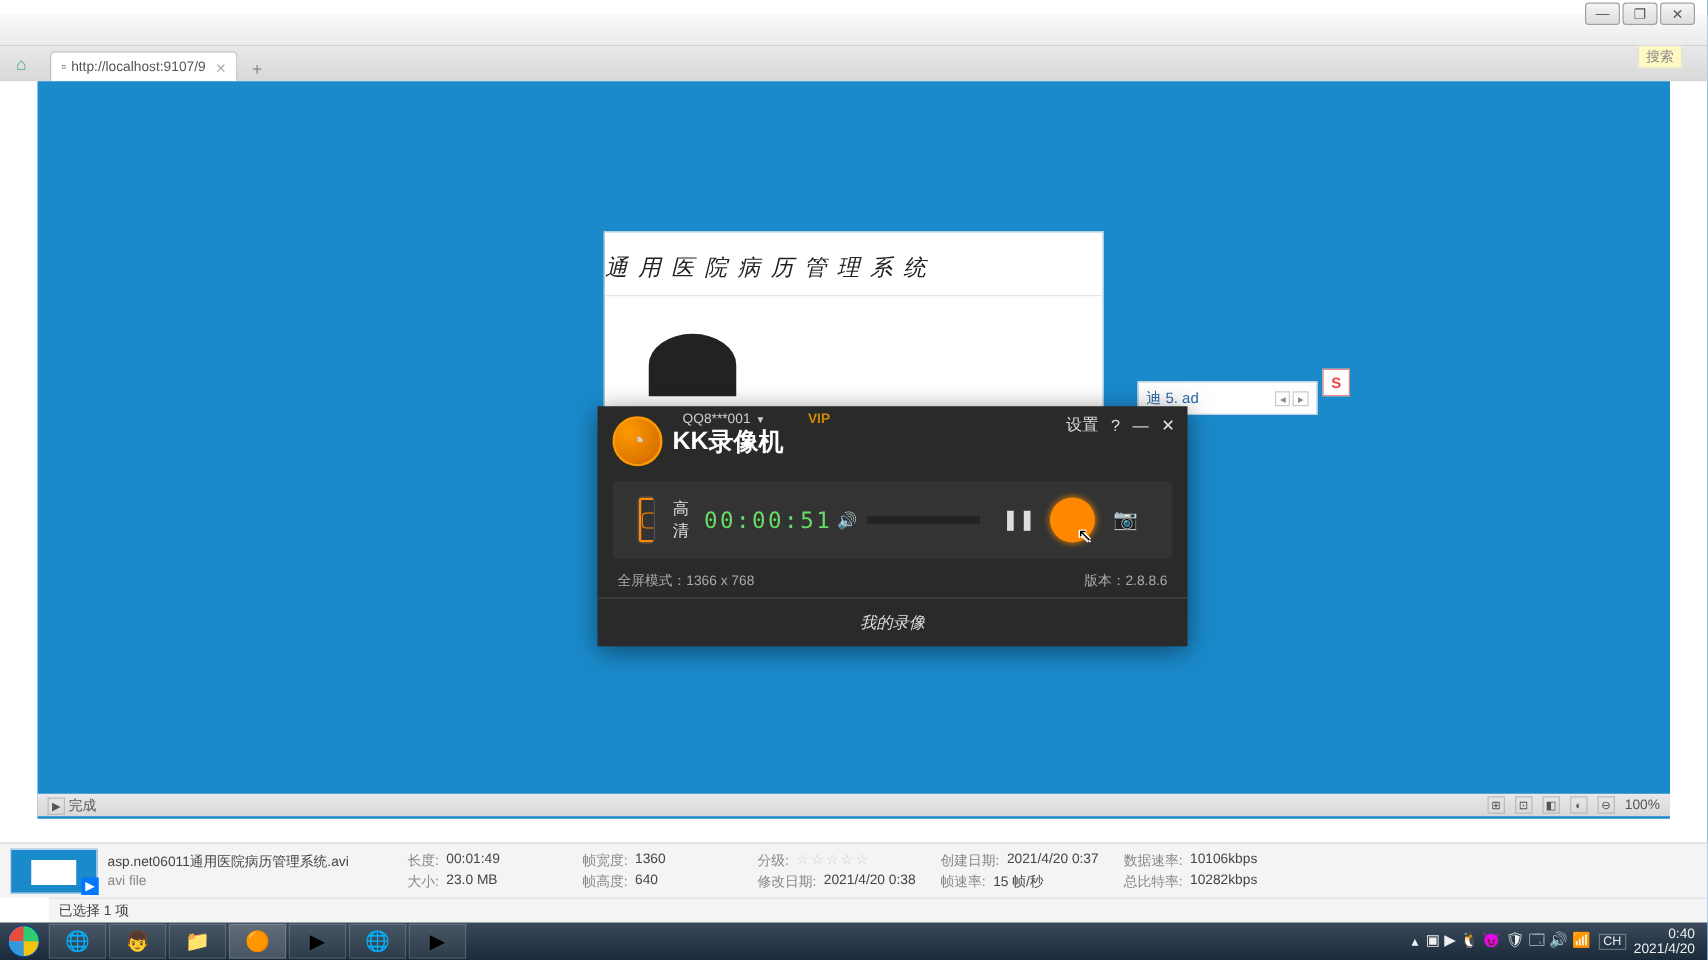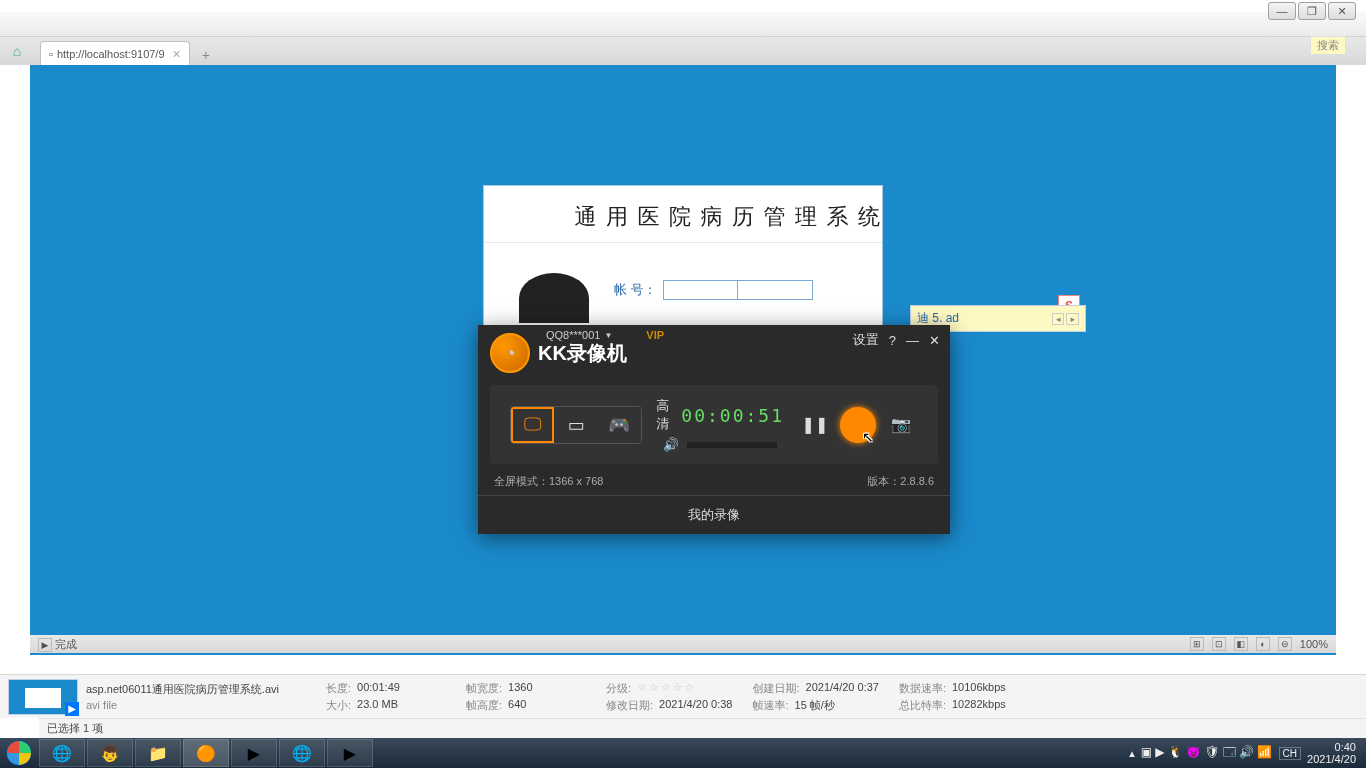--- a/index.html
+++ b/index.html
@@ -14,32 +14,32 @@
 .tabbar { height: 28px; background: linear-gradient(#e8e8e8,#d8d8d8); display: flex; align-items: end; padding-left: 40px; position: relative; }
 .home-btn { position: absolute; left: 6px; top: 4px; width: 22px; height: 20px; display:flex; align-items:center; justify-content:center; font-size:14px; color:#4a8; }
 .tab { height: 24px; background: #fff; border: 1px solid #c0c0c0; border-bottom: none; border-radius: 4px 4px 0 0; padding: 2px 8px; display: flex; align-items: center; font-size: 11px; color: #555; gap:4px; max-width:170px; }
 .tab-close { font-size: 14px; color: #aaa; margin-left:4px;}
 .tab-add { width:20px; height:20px; margin-left:6px; display:flex; align-items:center; justify-content:center; font-size:14px; color:#888; }
 .search-snip { position:absolute; right:20px; top:36px; font-size:11px; color:#888; border:1px solid #ddd; padding:1px 6px; background:#fef9c3; }
 
 
 .page { position: relative; background: #1a8acb; height: 590px; margin: 0 30px; }
 .login-card { position: absolute; left: 50%; top: 120px; transform: translateX(-50%); width: 400px; background: #fff; border: 1px solid #a8c8e0; padding: 10px 0; }
-.login-title { text-align: right; font-family: "STKaiti", KaiTi, serif; font-size: 22px; color: #222; letter-spacing: 2px; padding: 6px 0 10px; border-bottom: 1px solid #e0e8f0; }
+.login-title { text-align: left; font-family: "STKaiti", KaiTi, serif; font-size: 18px; color: #222; letter-spacing: 2px; padding: 6px 0 10px; border-bottom: 1px solid #e0e8f0; font-style: italic; }
 .login-row { display: flex; align-items: center; padding: 10px 20px 0; gap: 10px; }
 .avatar-slot { width: 100px; height: 80px; display: flex; align-items: start; justify-content: center; }
 .avatar-shape { width: 70px; height: 50px; background: #222; border-radius: 50% 50% 0 0; margin-top: 20px;}
 .login-fields { flex: 1; font-size: 13px; color: #2a6aaa; }
 .login-fields .field { display: flex; align-items: center; gap: 6px; margin-bottom: 6px; }
 .input-split { width:150px; height:20px; display:flex; }
 .input-split div { flex:1; border:1px solid #7aa8d8; }
 .input-split div:first-child { border-right:none; }
 
 
-.ime-bar { position: absolute; left: 880px; top: 240px; width: 176px; background: #fef9c3; border: 1px solid #c0d0e0; font-size: 12px; padding: 4px 6px; display:flex; align-items:center; justify-content:space-between; }
+.ime-bar { position: absolute; left: 880px; top: 240px; width: 144px; background: #ffffff; border: 1px solid #c0d0e0; font-size: 12px; padding: 4px 6px; display:flex; align-items:center; justify-content:space-between; }
 .ime-logo { width:22px; height:22px; background:#fff; border:1px solid #e88; display:flex; align-items:center; justify-content:center; color:#e44; font-weight:bold; font-size:12px; position:absolute; left:1028px; top:230px; }
 .ime-item { color: #2a6aaa; }
 .ime-nav { display:flex; gap:2px; }
 .ime-nav span { border:1px solid #ccc; padding:0 3px; font-size:9px; color:#888; }
 
 
 .recorder { position: absolute; left: 448px; top: 260px; width: 472px; background: #2a2a2a; box-shadow: 0 4px 20px rgba(0,0,0,0.5); color: #ccc; font-size: 12px; }
 .rec-head { height: 56px; display: flex; align-items: center; padding: 0 12px; position: relative; }
 .rec-logo { width: 40px; height: 40px; border-radius: 50%; background: radial-gradient(circle at 30% 30%, #f90, #c60); border: 2px solid #f90; display: flex; align-items: center; justify-content: center; font-size: 20px; margin-right: 8px; }
 .rec-title-cn { color: #fff; font-size: 20px; font-weight: bold; }
@@ -48,34 +48,34 @@
 .rec-userline .vip { color:#cc8800; margin-left:30px; font-weight:bold;}
 .rec-userline .dd { font-size:8px; }
 .rec-head-ctrl { position: absolute; right: 10px; top: 6px; display: flex; align-items: center; gap: 10px; font-size: 13px; color: #ddd; }
 .rec-head-ctrl .hc { cursor: pointer; }
 .rec-body { display: flex; align-items: center; padding: 12px 20px; gap: 14px; background:#333; margin: 4px 12px; border-radius:4px;}
 .mode-group { display: flex; gap: 0; border:1px solid #555; border-radius:4px; overflow:hidden;}
 .mode-btn { width: 44px; height: 36px; display: flex; align-items: center; justify-content: center; background:#333; }
 .mode-btn.active { border: 2px solid #f80; }
 .mode-icon { font-size: 18px; color: #ddd; }
 .mode-btn.active .mode-icon { color:#f80; }
-.rec-mid { flex:1; display:flex; flex-direction:column; gap:4px; align-items:center;}
+.rec-mid { flex:1; display:flex; flex-direction:row; gap:4px; align-items:center;}
 .rec-mid-top { display:flex; gap:12px; align-items:center;}
 .rec-quality { color:#ddd; font-size:13px;}
 .rec-time { color: #6d6; font-family: monospace; font-size: 18px; letter-spacing: 2px; }
 .rec-mid-bot { display:flex; align-items:center; gap:8px; width:100%; justify-content:center;}
 .vol-icon { color:#ccc; font-size:13px;}
 .vol-bar { width:90px; height:6px; background:#222; }
 .rec-ctrls { display: flex; align-items: center; gap: 8px; }
 .rc-btn { width: 34px; height: 36px; display: flex; align-items: center; justify-content: center; font-size: 16px; color: #ddd; }
 .rc-record { width: 36px; height: 36px; border-radius: 50%; background: #f80; box-shadow: 0 0 6px #f80; position:relative;}
 .cursor-arrow { position:absolute; left:22px; top:22px; font-size:14px; color:#000; text-shadow: -1px -1px 0 #fff, 1px -1px 0 #fff, -1px 1px 0 #fff, 1px 1px 0 #fff; pointer-events:none;}
 .rec-info { display: flex; justify-content: space-between; padding: 6px 16px; font-size: 11px; color: #aaa; }
 .rec-foot { display: flex; border-top: 1px solid #444; }
-.rec-foot .fbtn { flex: 1; text-align: center; padding: 10px 4px; font-size: 13px; color: #ddd; border-right: 1px solid #444; }
+.rec-foot .fbtn { flex: 1; text-align: center; padding: 10px 4px; font-size: 13px; color: #ddd; border-right: 1px solid #444; font-style: italic; }
 .rec-foot .fbtn:last-child { border-right: none; }
 
 
 .player-status { position:absolute; left:30px; bottom:115px; right:30px; height:18px; background:linear-gradient(#e8e8e8,#d8d8d8); display:flex; align-items:center; justify-content:space-between; padding:0 8px; font-size:11px; color:#555;}
 .player-status .r { display:flex; gap:8px; align-items:center;}
 .ps-btn { width:14px; height:14px; border:1px solid #bbb; display:inline-flex; align-items:center; justify-content:center; font-size:9px;}
 
 
 .explorer { position: absolute; bottom: 50px; left: 0; right: 0; height: 44px; background: #f4f4f4; border-top: 1px solid #d8d8d8; display: flex; align-items: center; padding: 0 8px; font-size: 11px; color: #444; }
 .thumb { width: 70px; height: 36px; border: 1px solid #c0d0e8; background:#1a8acb; margin-right: 8px; position:relative;}
@@ -123,29 +123,20 @@
 </div>
 <div class="search-snip">搜索</div>
 
 <div class="page">
   <div class="login-card">
     <div class="login-title">通 用 医 院 病 历 管 理 系 统</div>
     <div class="login-row">
       <div class="avatar-slot">
           <div class="avatar-shape"></div>
         </div>
-      <div class="login-fields">
-        <div class="field">
-          <span>帐    号：</span>
-          <div class="input-split">
-              <div></div>
-              <div></div>
-            </div>
-        </div>
-      </div>
     </div>
   </div>
 
   <div class="ime-logo">S</div>
   <div class="ime-bar">
     <span class="ime-item">迪  5. ad</span>
     <span class="ime-nav">
       <span>◂</span>
       <span>▸</span>
     </span>

